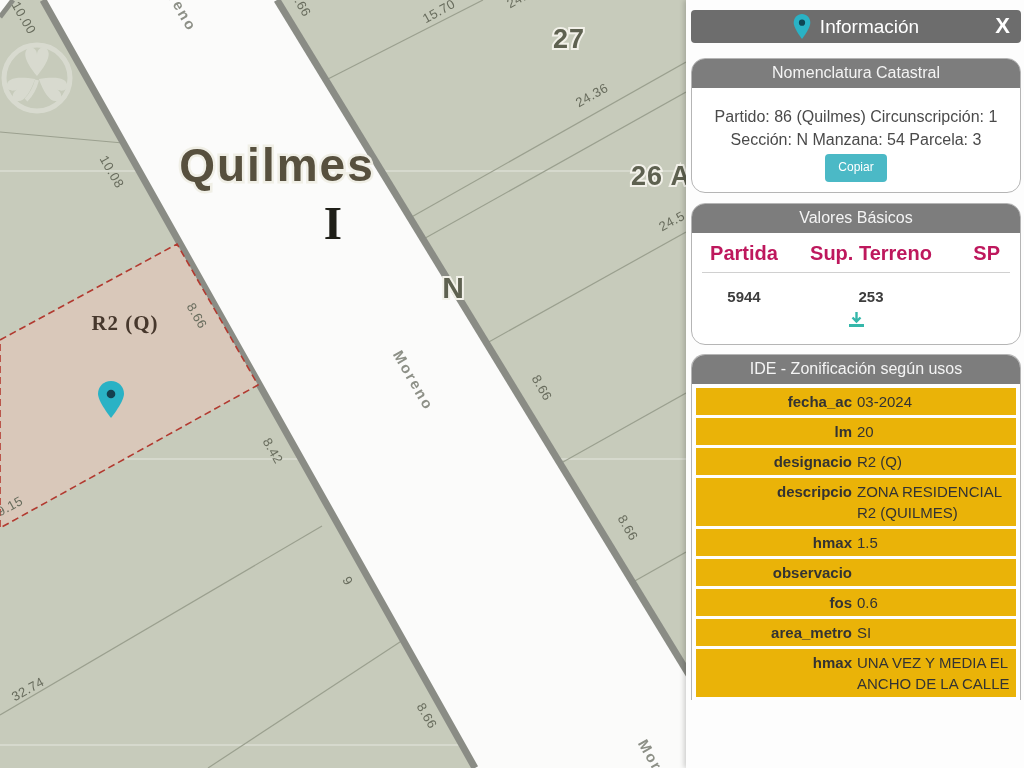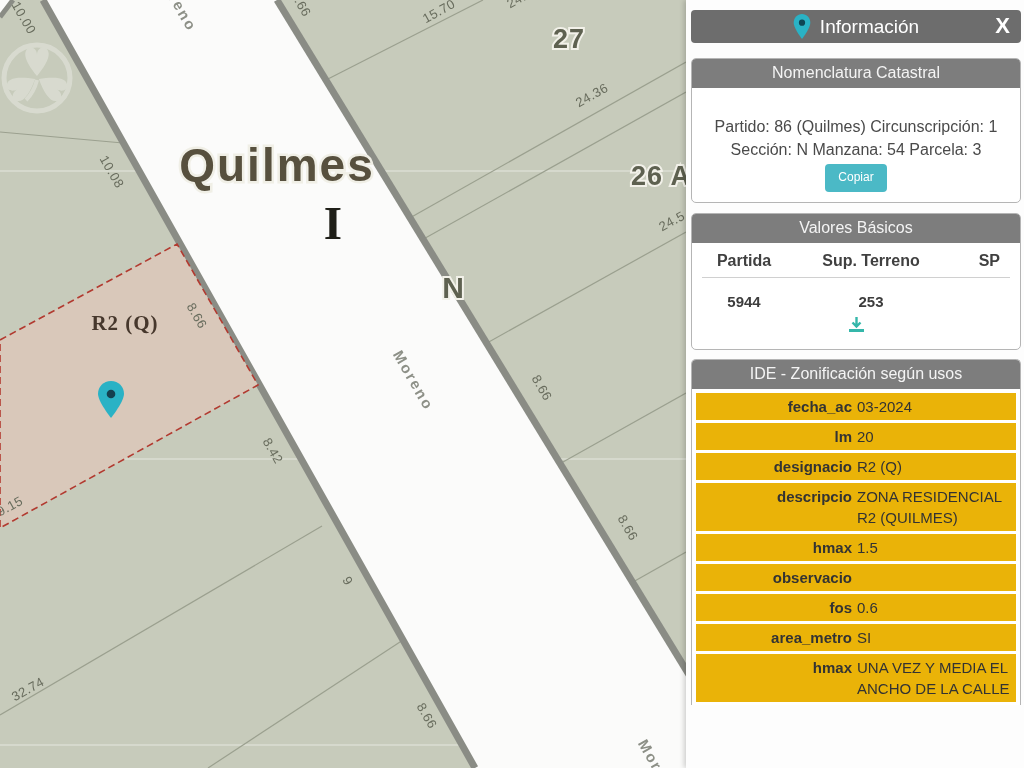--- a/index.html
+++ b/index.html
@@ -15,29 +15,29 @@
   .city{font-size:46px;font-weight:bold;fill:#57503e;stroke:#f0efe6;stroke-width:5px;paint-order:stroke;letter-spacing:2px;}
   .roman{font-size:47px;font-weight:bold;fill:#1f1f18;font-family:"Liberation Serif",serif;}
   .zone{font-size:21px;font-weight:bold;fill:#46372c;font-family:"Liberation Serif",serif;letter-spacing:1px;}
   
   .panel{position:absolute;left:686px;top:0;width:338px;height:768px;background:#fdfdfd;
          box-sizing:border-box;padding:10px 3px 0 5px;overflow:hidden;box-shadow:-2px 0 5px rgba(0,0,0,.18);}
   .hdr{background:#6d6d6d;border-radius:4px;height:33px;display:flex;align-items:center;
        justify-content:center;position:relative;color:#fff;}
   .hdr-title{font-size:19px;margin-left:9px;}
   .hdr-x{position:absolute;right:11px;top:3px;font-size:22px;font-weight:bold;cursor:pointer;line-height:26px;}
-  .section{border:1px solid #b5b5b5;border-radius:5px;background:#fff;overflow:hidden;}
+  .section{border:1px solid #b5b5b5;border-radius:14px;background:#fff;overflow:hidden;}
   .sec-hdr{background:#7d7d7d;color:#f4f4f4;text-align:center;font-size:16px;padding:5px 0 6px;}
   #sec-nom{margin-top:15px;}
-  #sec-nom .body{text-align:center;font-size:16px;color:#4a4a4a;padding:27px 2px 10px;line-height:23px;}
+  #sec-nom .body{text-align:center;font-size:16px;color:#4a4a4a;padding:17px 2px 10px;line-height:23px;}
   .copy-btn{display:inline-block;background:#4bb9c6;color:#fff;font-size:12px;border-radius:4px;
             padding:2px 13px 3px;margin-top:3px;cursor:pointer;}
   #sec-val{margin-top:10px;}
   .val-grid{display:grid;grid-template-columns:84px 170px 1fr;padding:9px 10px 0;}
-  .val-grid .h{font-weight:bold;font-size:16px;color:#404040;}
+  .val-grid .h{font-weight:bold;font-size:20px;color:#be185d;}
   .val-grid .c1{text-align:center;}
   .val-grid .c2{text-align:center;}
   .val-grid .c3{text-align:right;padding-right:10px;}
   .val-sep{border:0;border-top:1px solid #d0d0d0;margin:7px 10px 6px;}
   .val-grid .v{font-size:15px;color:#3d3d3d;font-weight:bold;}
   .dl-row{text-align:center;padding:6px 0 12px;}
   #sec-ide{margin-top:9px;border-bottom:0;border-bottom-left-radius:0;border-bottom-right-radius:0;}
   .ide-body{padding:4px 4px 0;}
   .ide-row{display:flex;background:#eab308;margin-bottom:3px;padding:3px 4px 3px 0;
            font-size:15px;line-height:21px;color:#333;}

